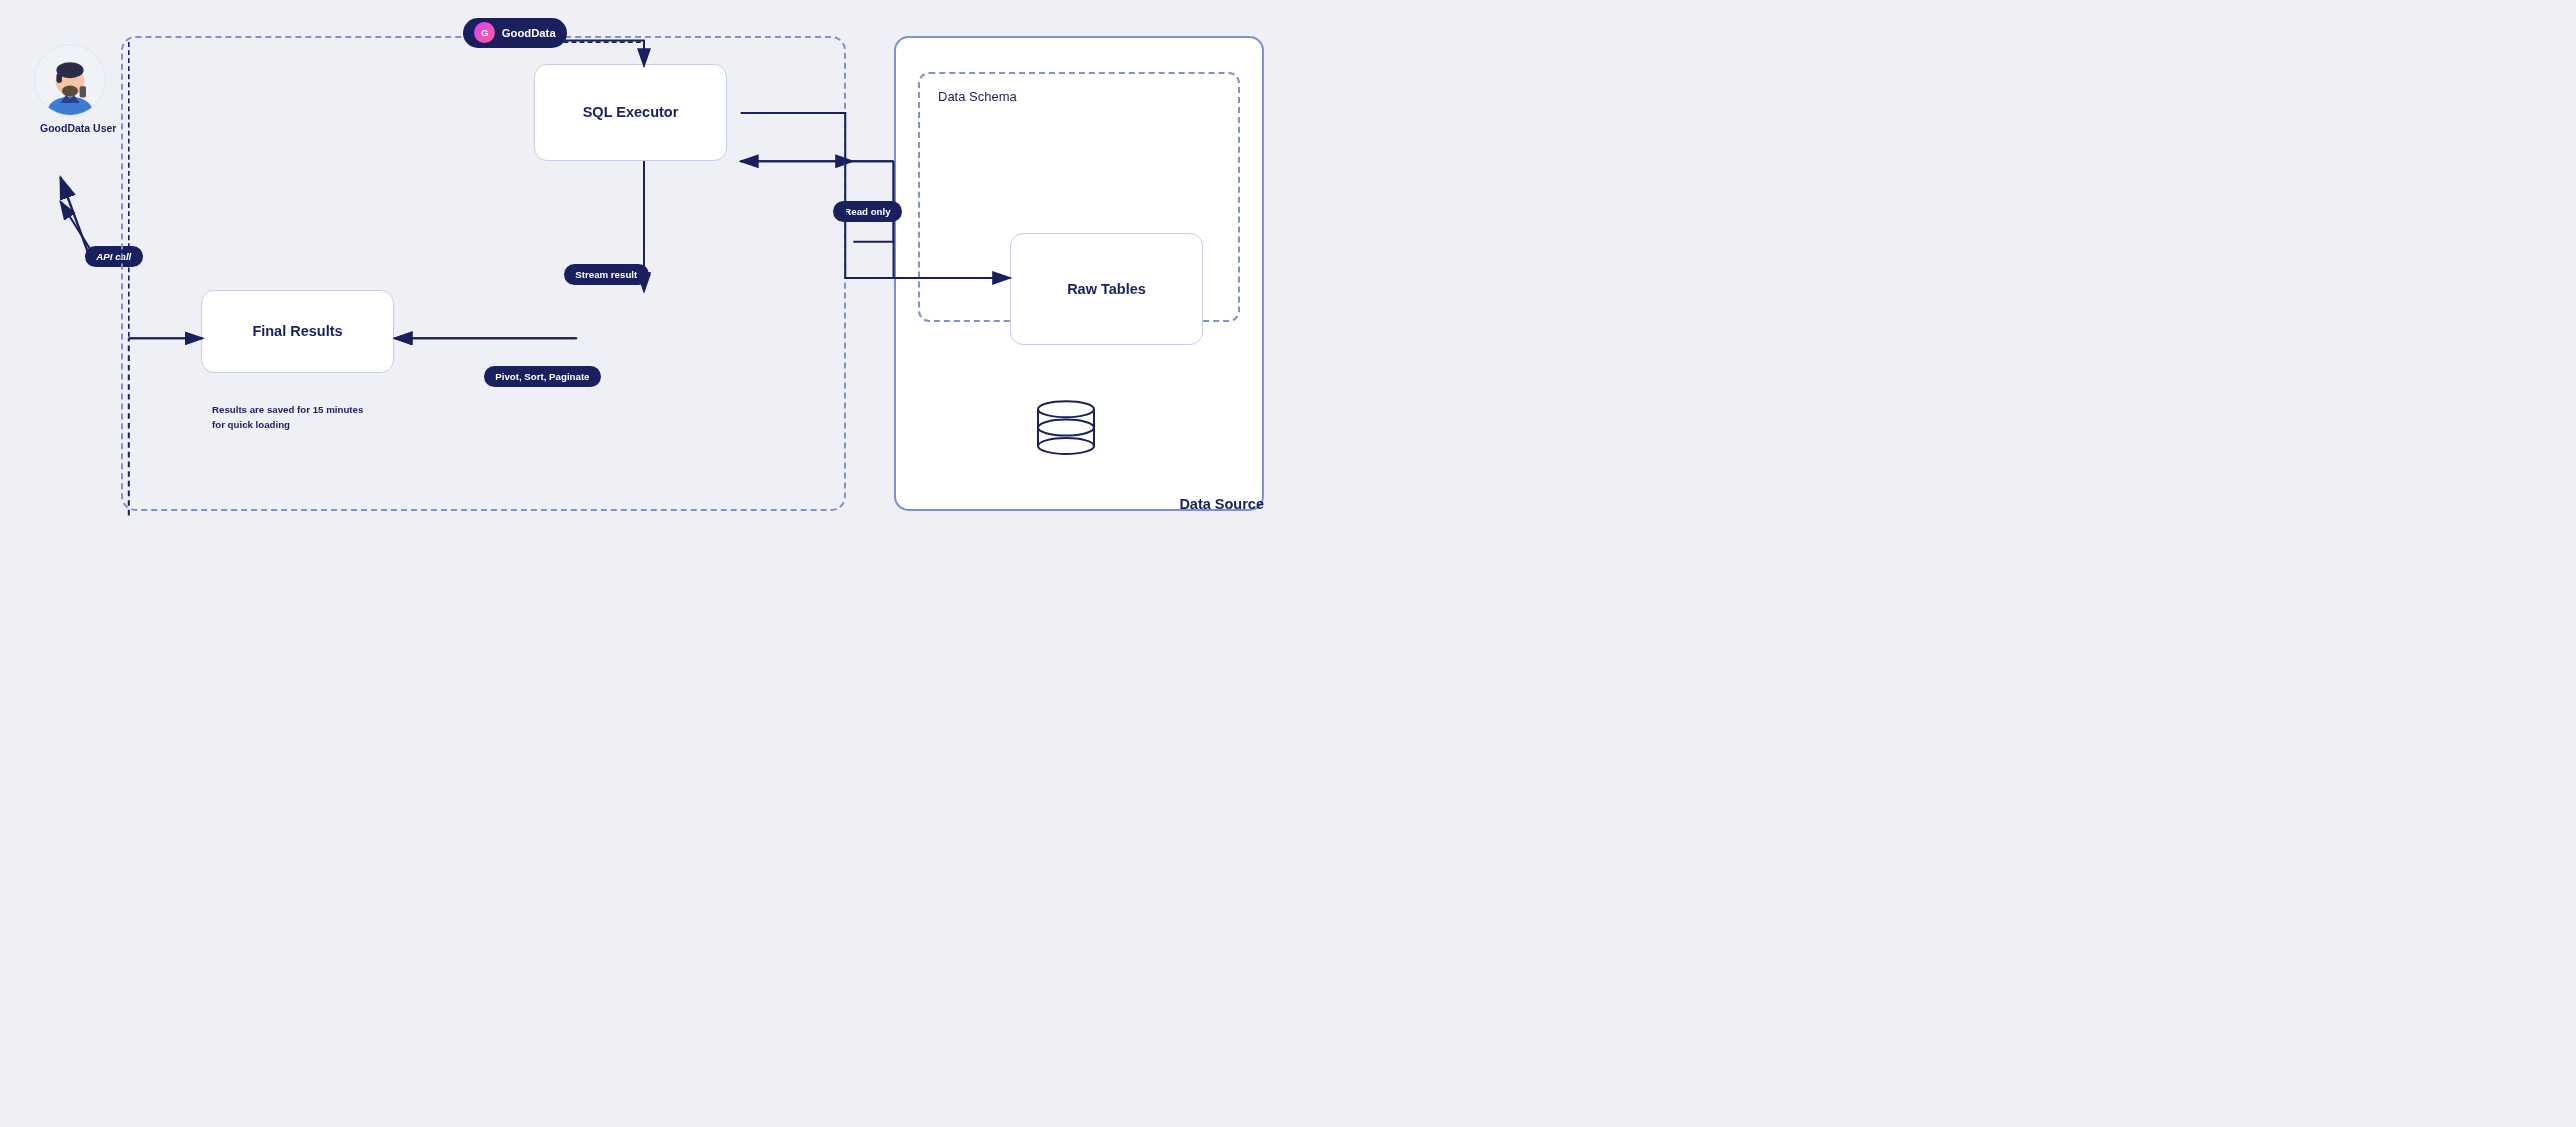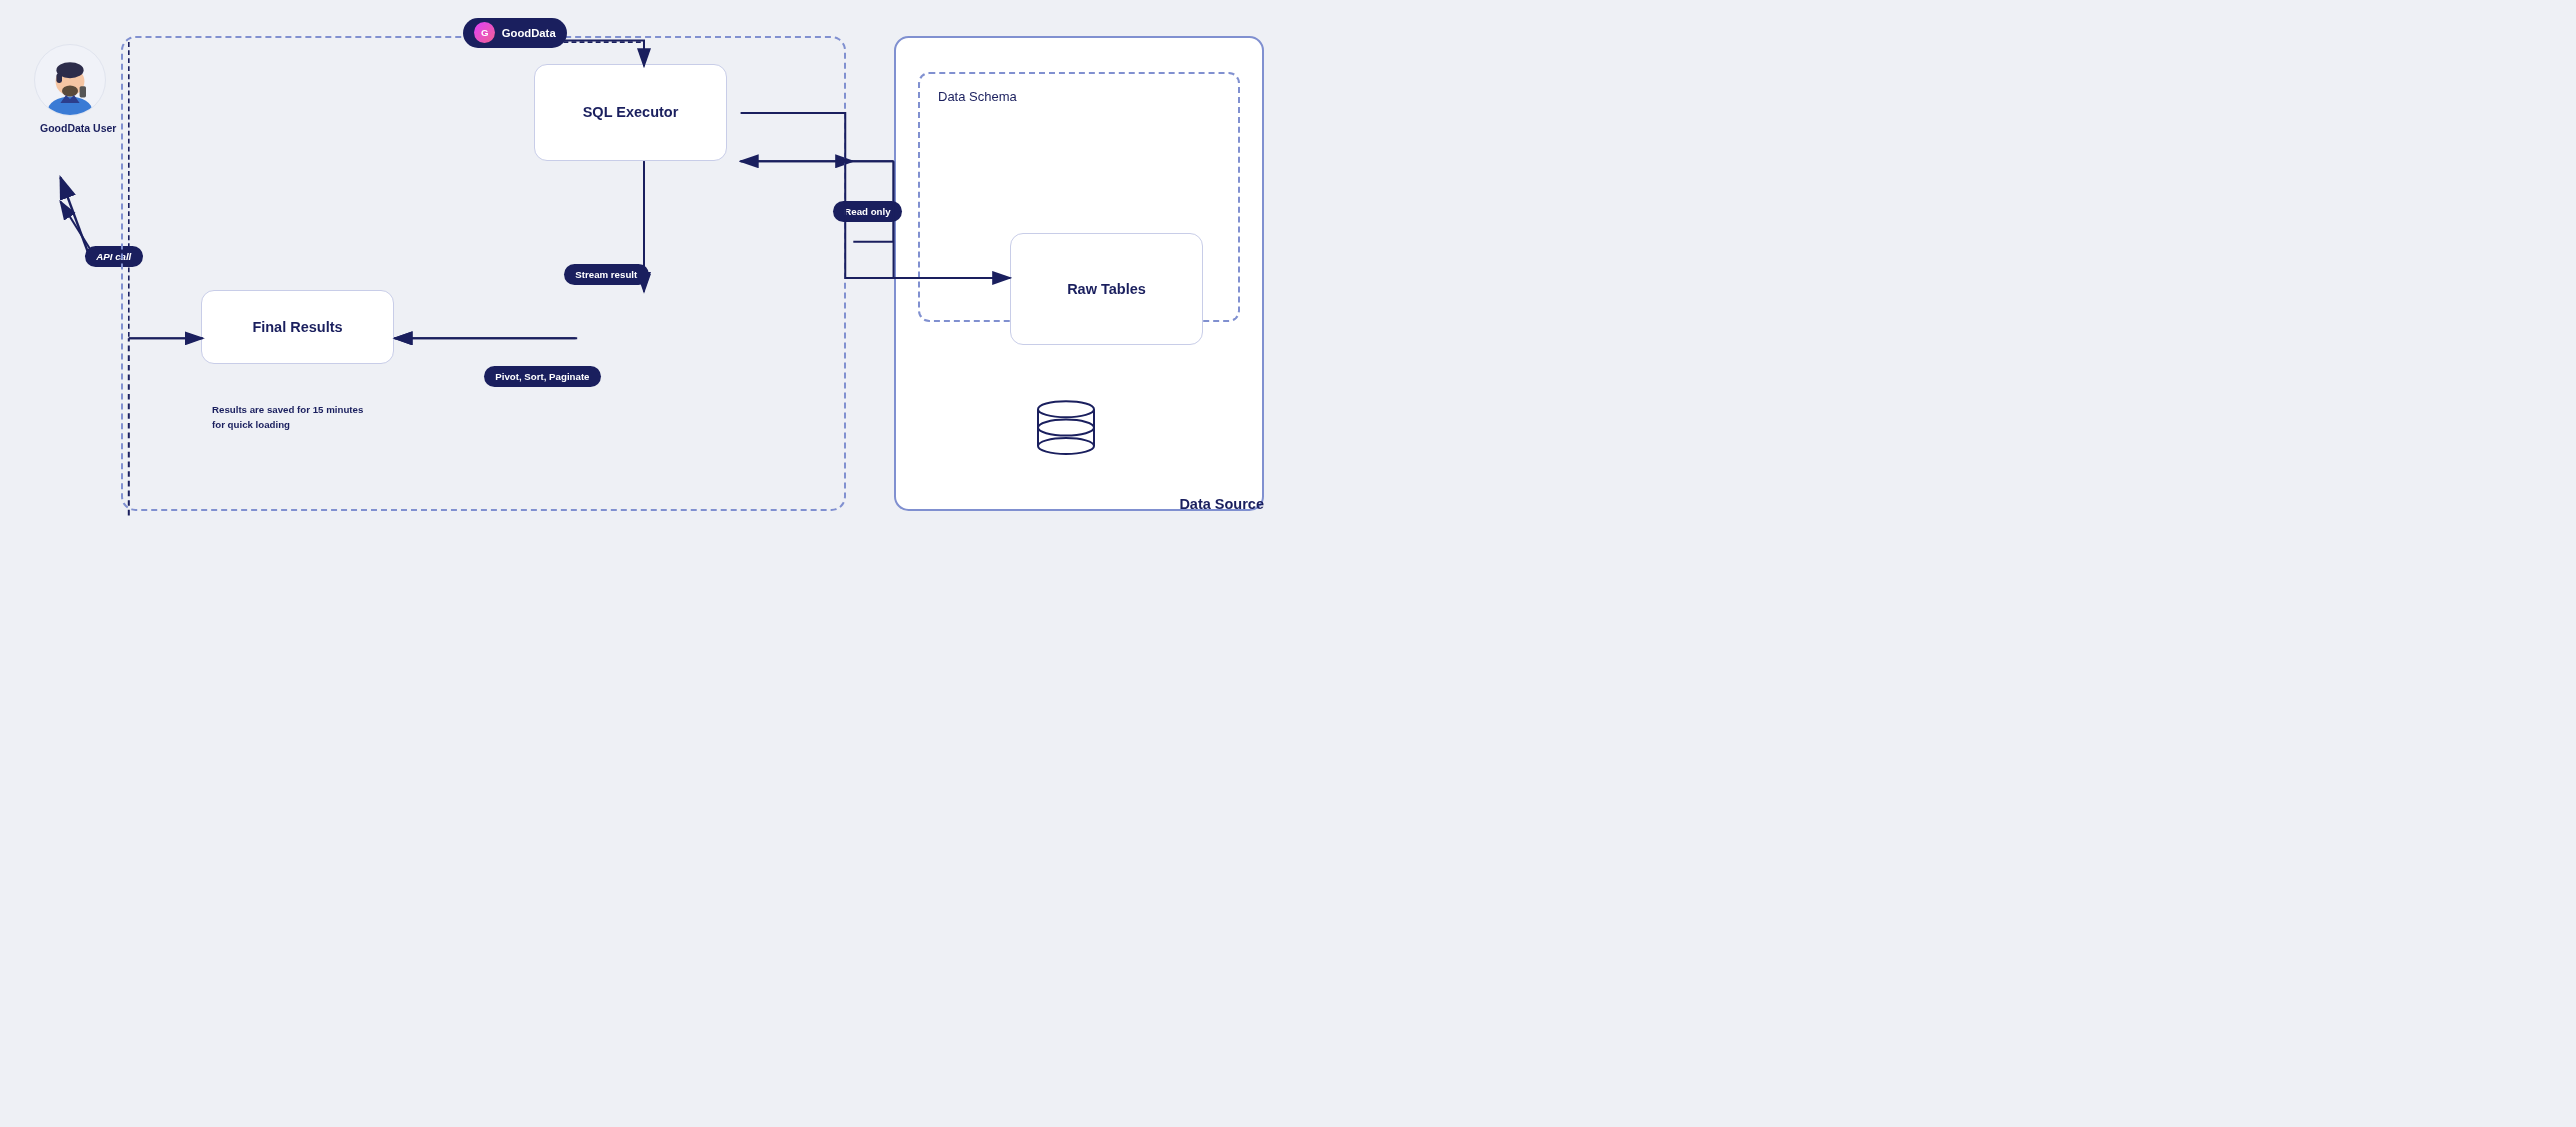--- a/index.html
+++ b/index.html
@@ -138,21 +138,21 @@
       left: 576px;
       top: 290px;
       width: 193px;
       height: 97px;
     }
 
     .final-results {
       left: 201px;
       top: 290px;
       width: 193px;
-      height: 74px;
+      height: 83px;
     }
 
     .raw-tables {
       left: 1010px;
       top: 233px;
       width: 193px;
       height: 112px;
     }
 
     

